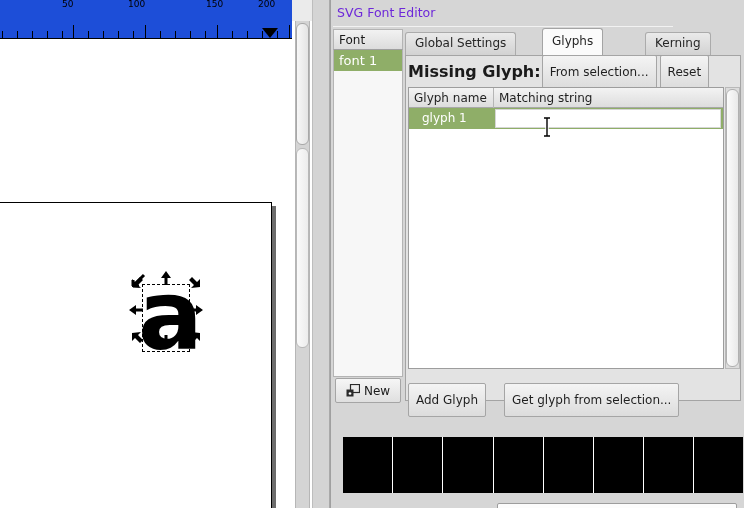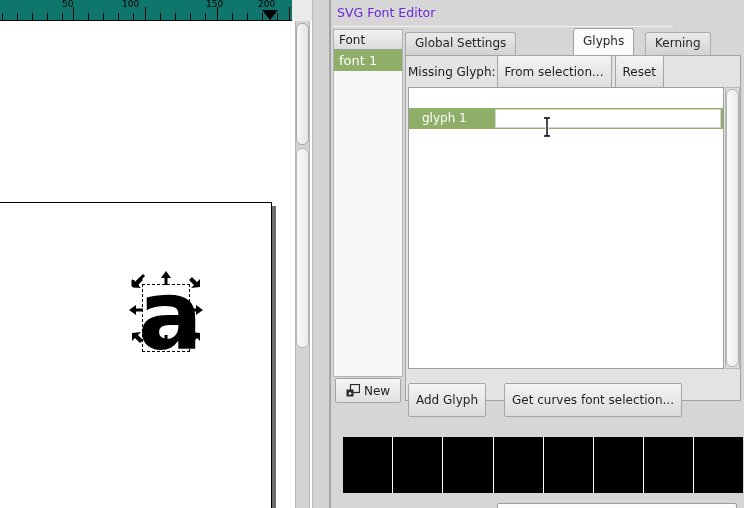--- a/index.html
+++ b/index.html
@@ -13,22 +13,22 @@
     color: #1a1a1a;
   }
   #root { position: relative; width: 744px; height: 508px; }
 
   
   #canvas-area {
     position: absolute; left: 0; top: 0; width: 330px; height: 508px;
     background: #ffffff;
   }
   #ruler-h {
-    position: absolute; left: 0; top: 0; width: 292px; height: 21px;
-    background: #0f766e;
+    position: absolute; left: 0; top: 0; width: 292px; height: 39px;
+    background: #1d4ed8;
     border-bottom: 1px solid #000;
     overflow: hidden;
   }
   .rtick {
     position: absolute; bottom: 0; width: 1px; background: #000;
   }
   .rtick.minor { height: 7px; }
   .rtick.major { height: 13px; }
   .rlabel {
     position: absolute; top: -1px; font-size: 9px;
@@ -181,34 +181,34 @@
     font-size: 12px; color: #262626;
   }
   .tab.active {
     height: 27px; bottom: 0;
     padding-top: 5px;
     background: #fbfbfb;
     border-color: #a4a4a4;
     z-index: 3;
   }
   #tab-global { left: 0px; }
-  #tab-glyphs { left: 137px; margin-left: 31px; }
+  #tab-glyphs { left: 137px; }
   #tab-kerning { left: 200px; margin-left: 40px; }
 
   #tabpage {
     position: absolute; left: 72px; top: 28px; width: 336px; height: 346px;
     background: #e3e3e3;
     border: 1px solid #a4a4a4;
   }
 
   #missing-row {
     position: absolute; left: 2px; top: 4px; height: 23px;
     display: flex; align-items: center; gap: 0px;
   }
-  #missing-label { font-size: 12px; padding-right: 1px; }
+  #missing-label { font-size: 16px; padding-right: 1px; font-weight: bold; }
   .pbtn {
     height: 23px; padding: 16px 7px;
     background: linear-gradient(to bottom, #f4f4f4, #dcdcdc);
     border: 1px solid #a5a5a5; border-radius: 2px;
     display: flex; align-items: center;
     font-size: 12px; color: #1f1f1f; margin-right: 3px;
   }
 
   #glyph-table {
     position: absolute; left: 2px; top: 31px; width: 316px; height: 282px;
@@ -332,21 +332,21 @@
       <div class="rtick minor" style="left:175px"></div>
       <div class="rtick minor" style="left:190px"></div>
       <div class="rtick minor" style="left:205px"></div>
       <div class="rtick major" style="left:217px"></div>
       <div class="rtick minor" style="left:232px"></div>
       <div class="rtick minor" style="left:247px"></div>
       <div class="rtick minor" style="left:262px"></div>
       <div class="rtick minor" style="left:277px"></div>
       <div class="rtick major" style="left:289px"></div>
       <div class="rlabel" style="left:62px">50</div>
-      <div class="rlabel" style="left:122px">100</div>
+      <div class="rlabel" style="left:128px">100</div>
       <div class="rlabel" style="left:206px">150</div>
       <div class="rlabel" style="left:258px">200</div>
       <div id="ruler-marker"></div>
     </div>
 
     <div id="zoom-corner">
       <svg id="zoom-icon" viewBox="0 0 18 18">
         <circle cx="7.5" cy="6.5" r="5" fill="none" stroke="#2a2a2a" stroke-width="1.2"></circle>
         <text x="7.5" y="9.5" font-size="7" text-anchor="middle" fill="#2a2a2a" font-family="DejaVu Sans, sans-serif">1</text>
         <line x1="11.2" y1="10.5" x2="16" y2="15.5" stroke="#2a2a2a" stroke-width="2"></line>
@@ -400,31 +400,35 @@
 
       <div id="tabpage">
 
         <div id="missing-row">
           <span id="missing-label">Missing Glyph:</span>
           <div class="pbtn">From selection...</div>
           <div class="pbtn">Reset</div>
         </div>
 
         <div id="glyph-table">
+          <div id="th-row">
+            <div class="th" id="th-name">Glyph name</div>
+            <div class="th" id="th-match">Matching string</div>
+          </div>
           <div id="row-1">
             <div id="cell-name">glyph 1</div>
             <div id="cell-match-editor"></div>
           </div>
         </div>
         <div id="glyph-scrollbar-track"></div>
         <div id="glyph-scrollbar-thumb"></div>
 
         <div id="glyph-actions">
           <div class="pbtn">Add Glyph</div>
-          <div class="pbtn">Get curves font selection...</div>
+          <div class="pbtn">Get glyph from selection...</div>
         </div>
       </div>
 
       <div id="preview-strip">
         <div class="pv-cell" style="width:50px"></div>
         <div class="pv-cell" style="width:50px"></div>
         <div class="pv-cell" style="width:51px"></div>
         <div class="pv-cell" style="width:50px"></div>
         <div class="pv-cell" style="width:50px"></div>
         <div class="pv-cell" style="width:50px"></div>

